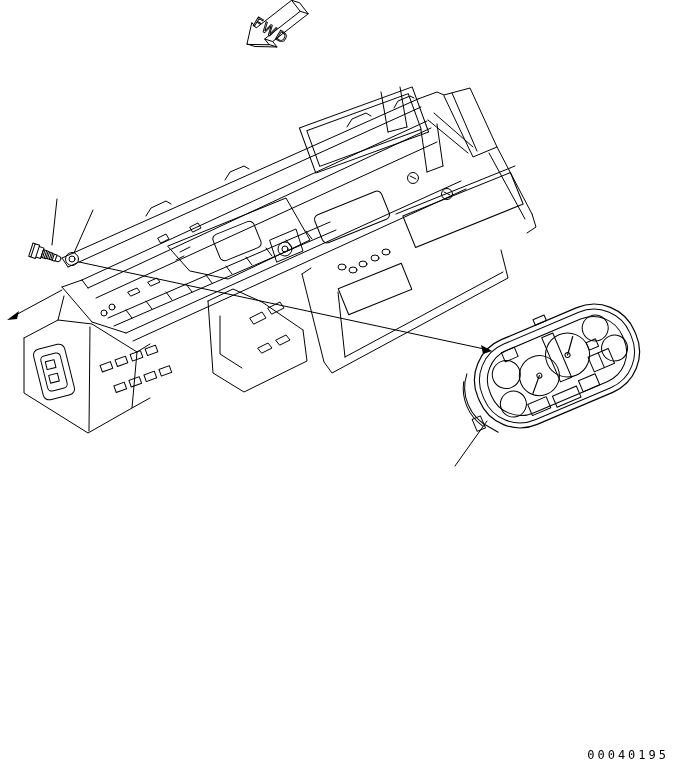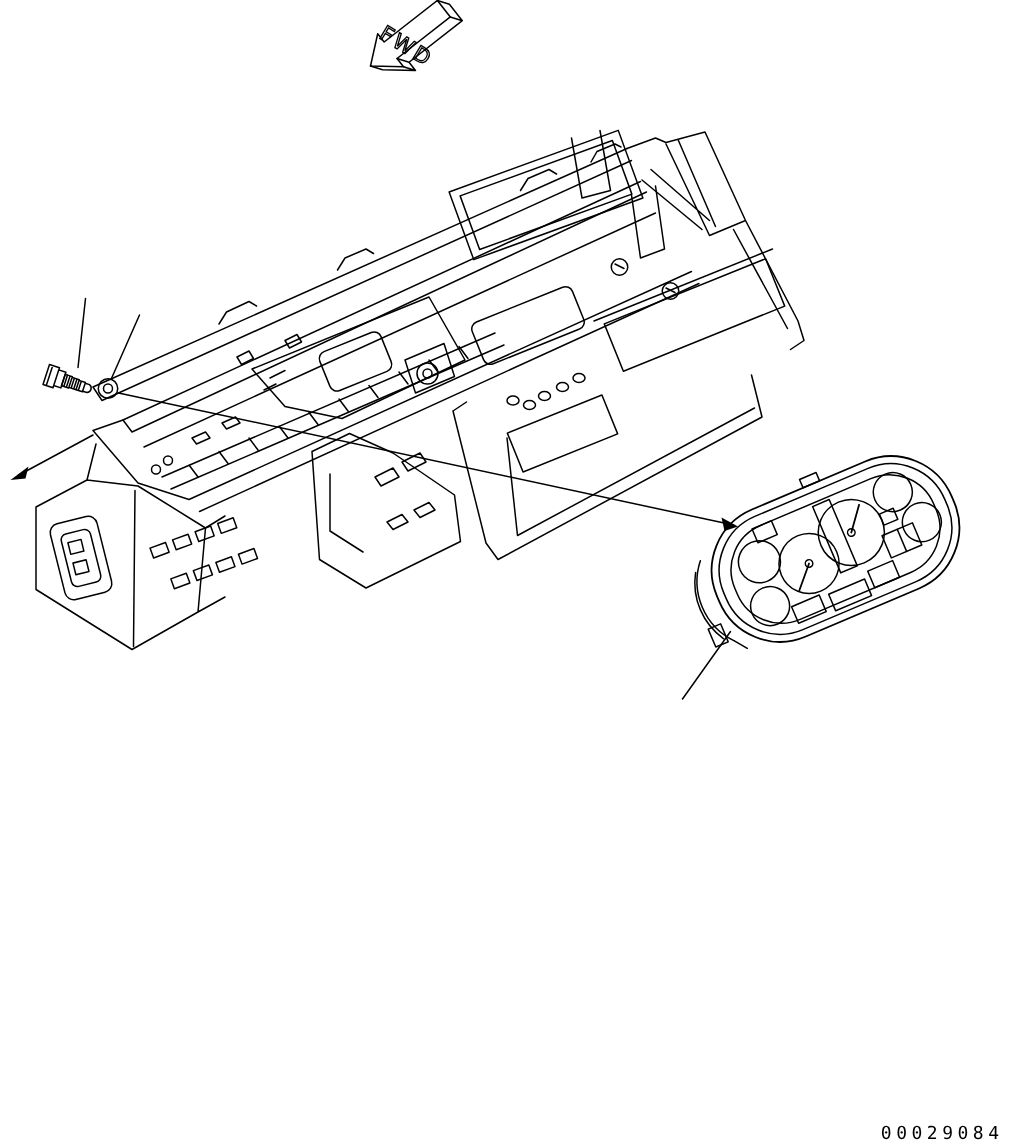--- a/index.html
+++ b/index.html
@@ -160,14 +160,14 @@
     <rect class="ln" x="-42" y="24" width="20" height="12"></rect>
     <rect class="ln" x="-16" y="26" width="26" height="12"></rect>
     <rect class="ln" x="14" y="22" width="18" height="12"></rect>
     <rect class="ln" x="32" y="4" width="22" height="16"></rect>
     <path class="ln" d="M43,4 L43,20"></path>
     <rect class="ln" x="36" y="-10" width="10" height="8"></rect>
   </g>
 
 </svg>
 
-<div class="part-number">00029084</div>
+<div class="part-number">00040195</div>
 </div>
 
 </body></html>

